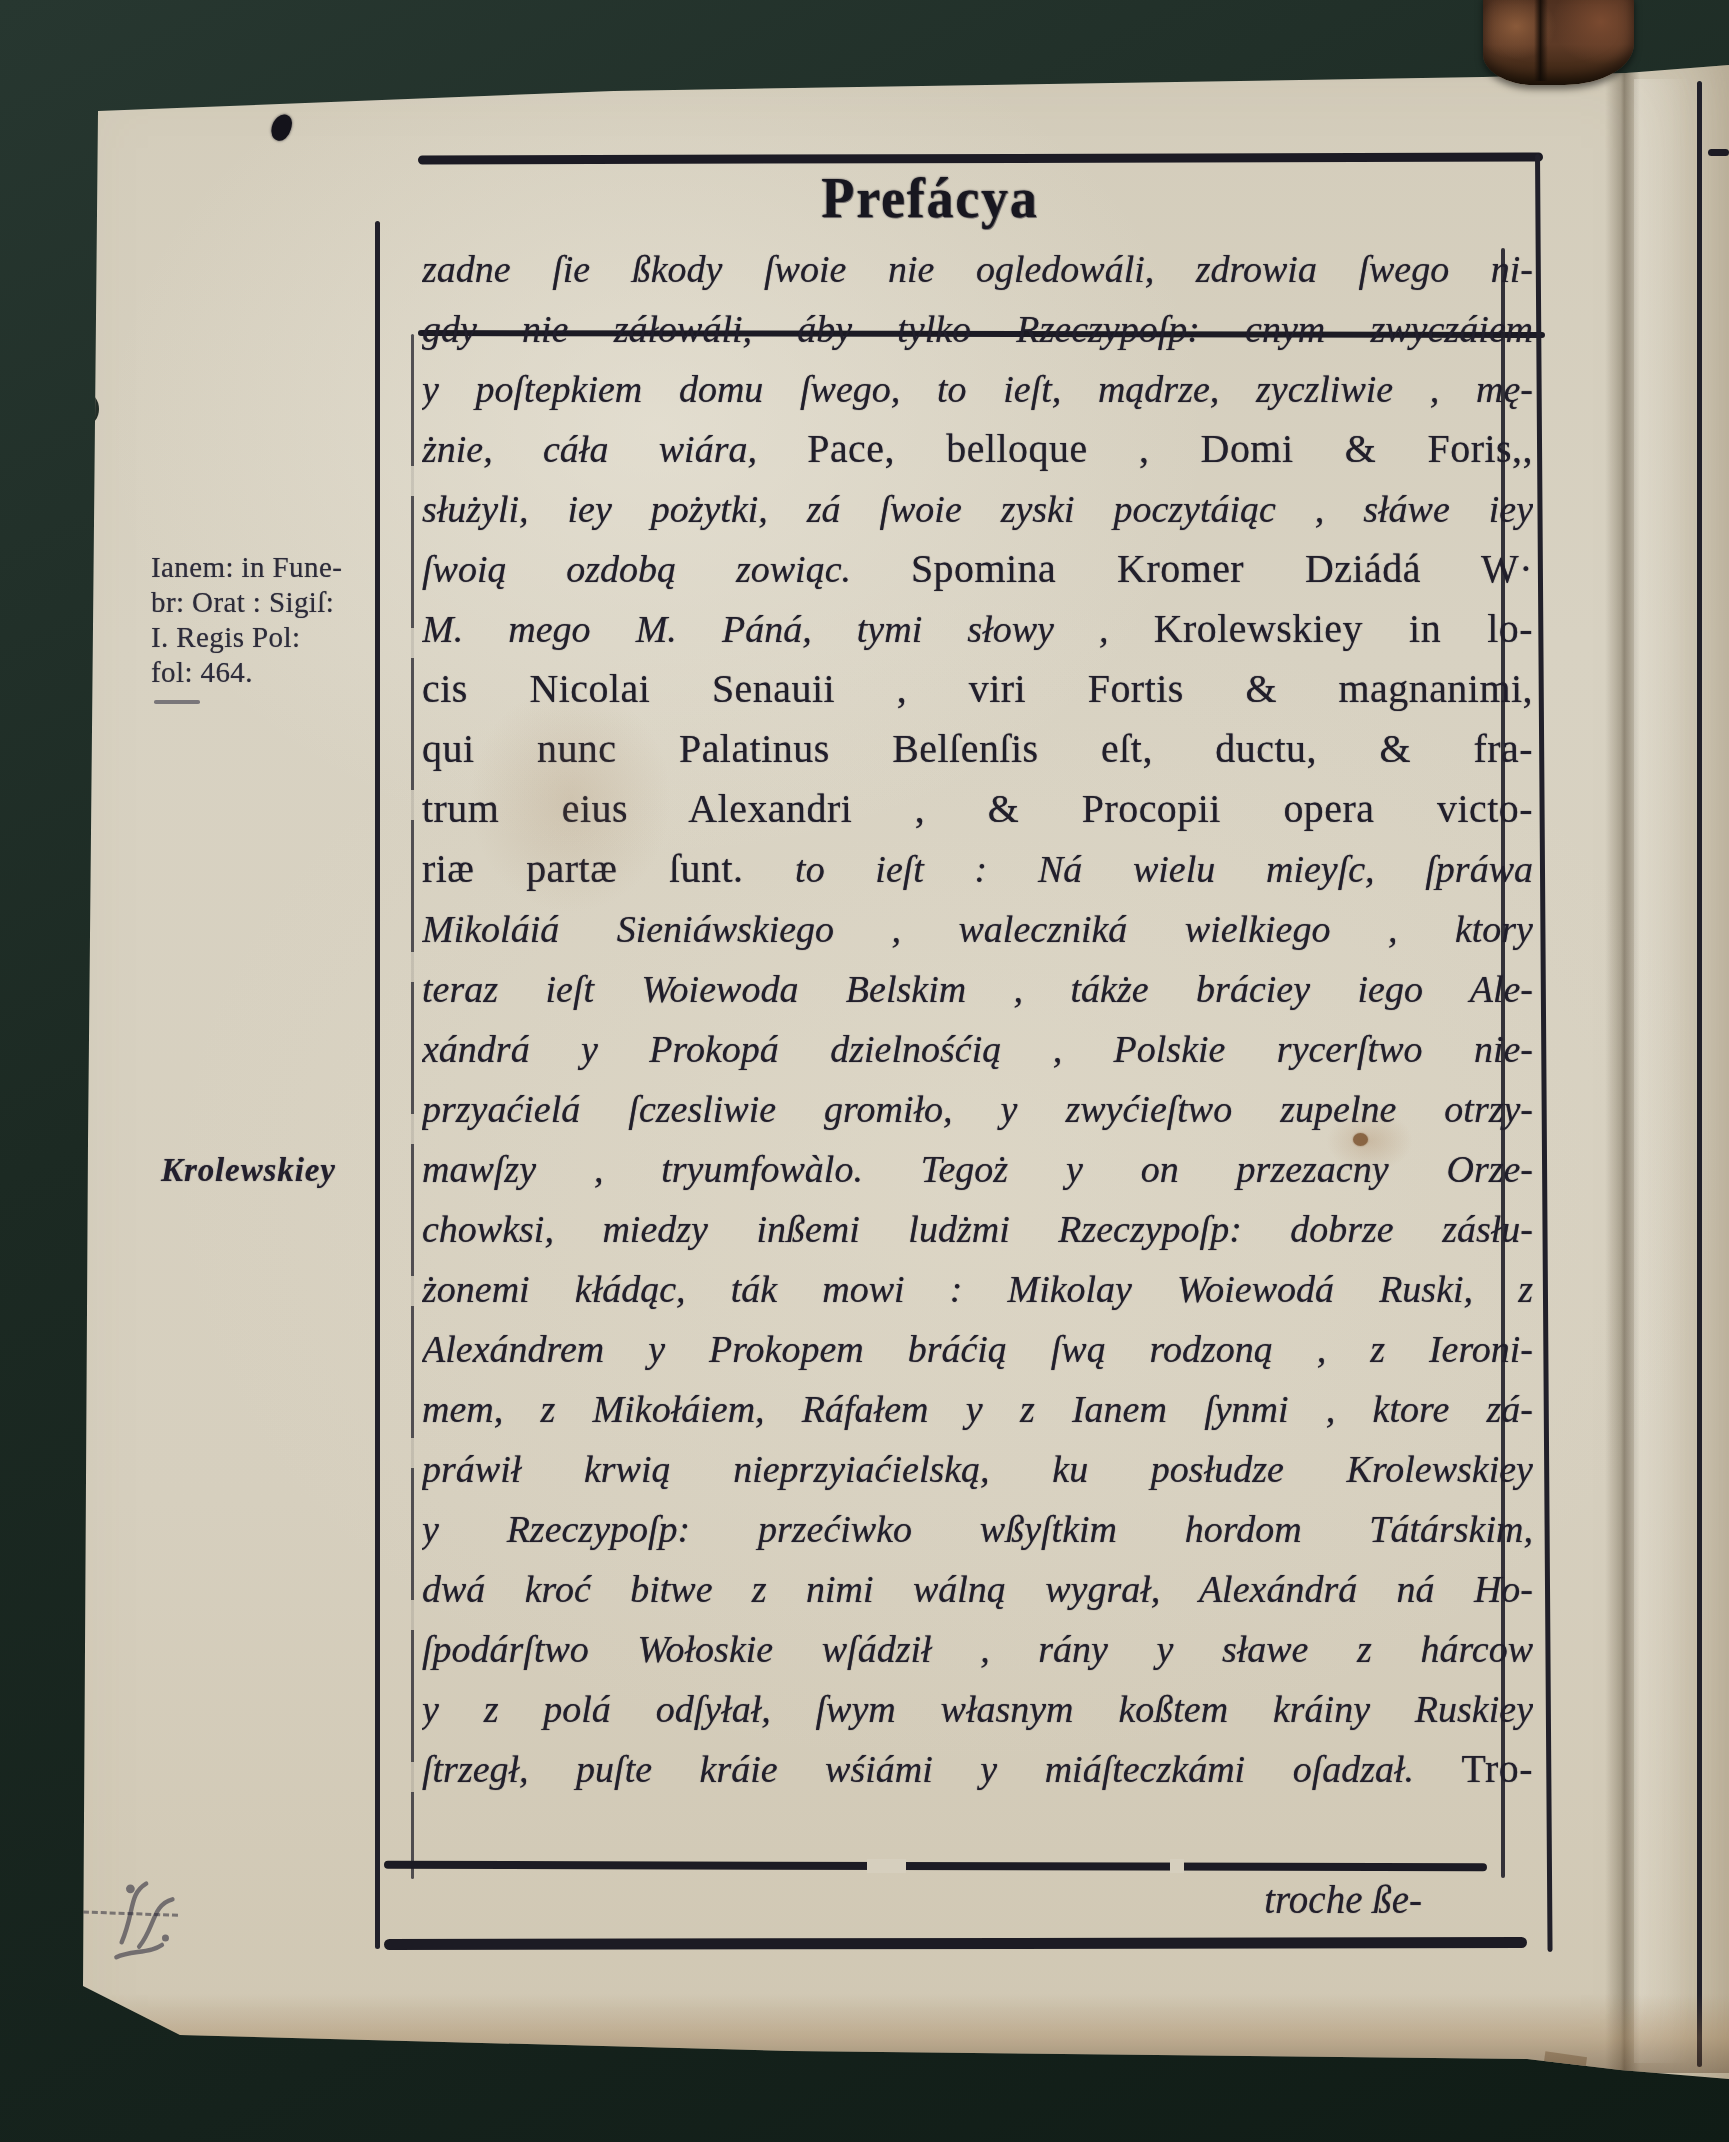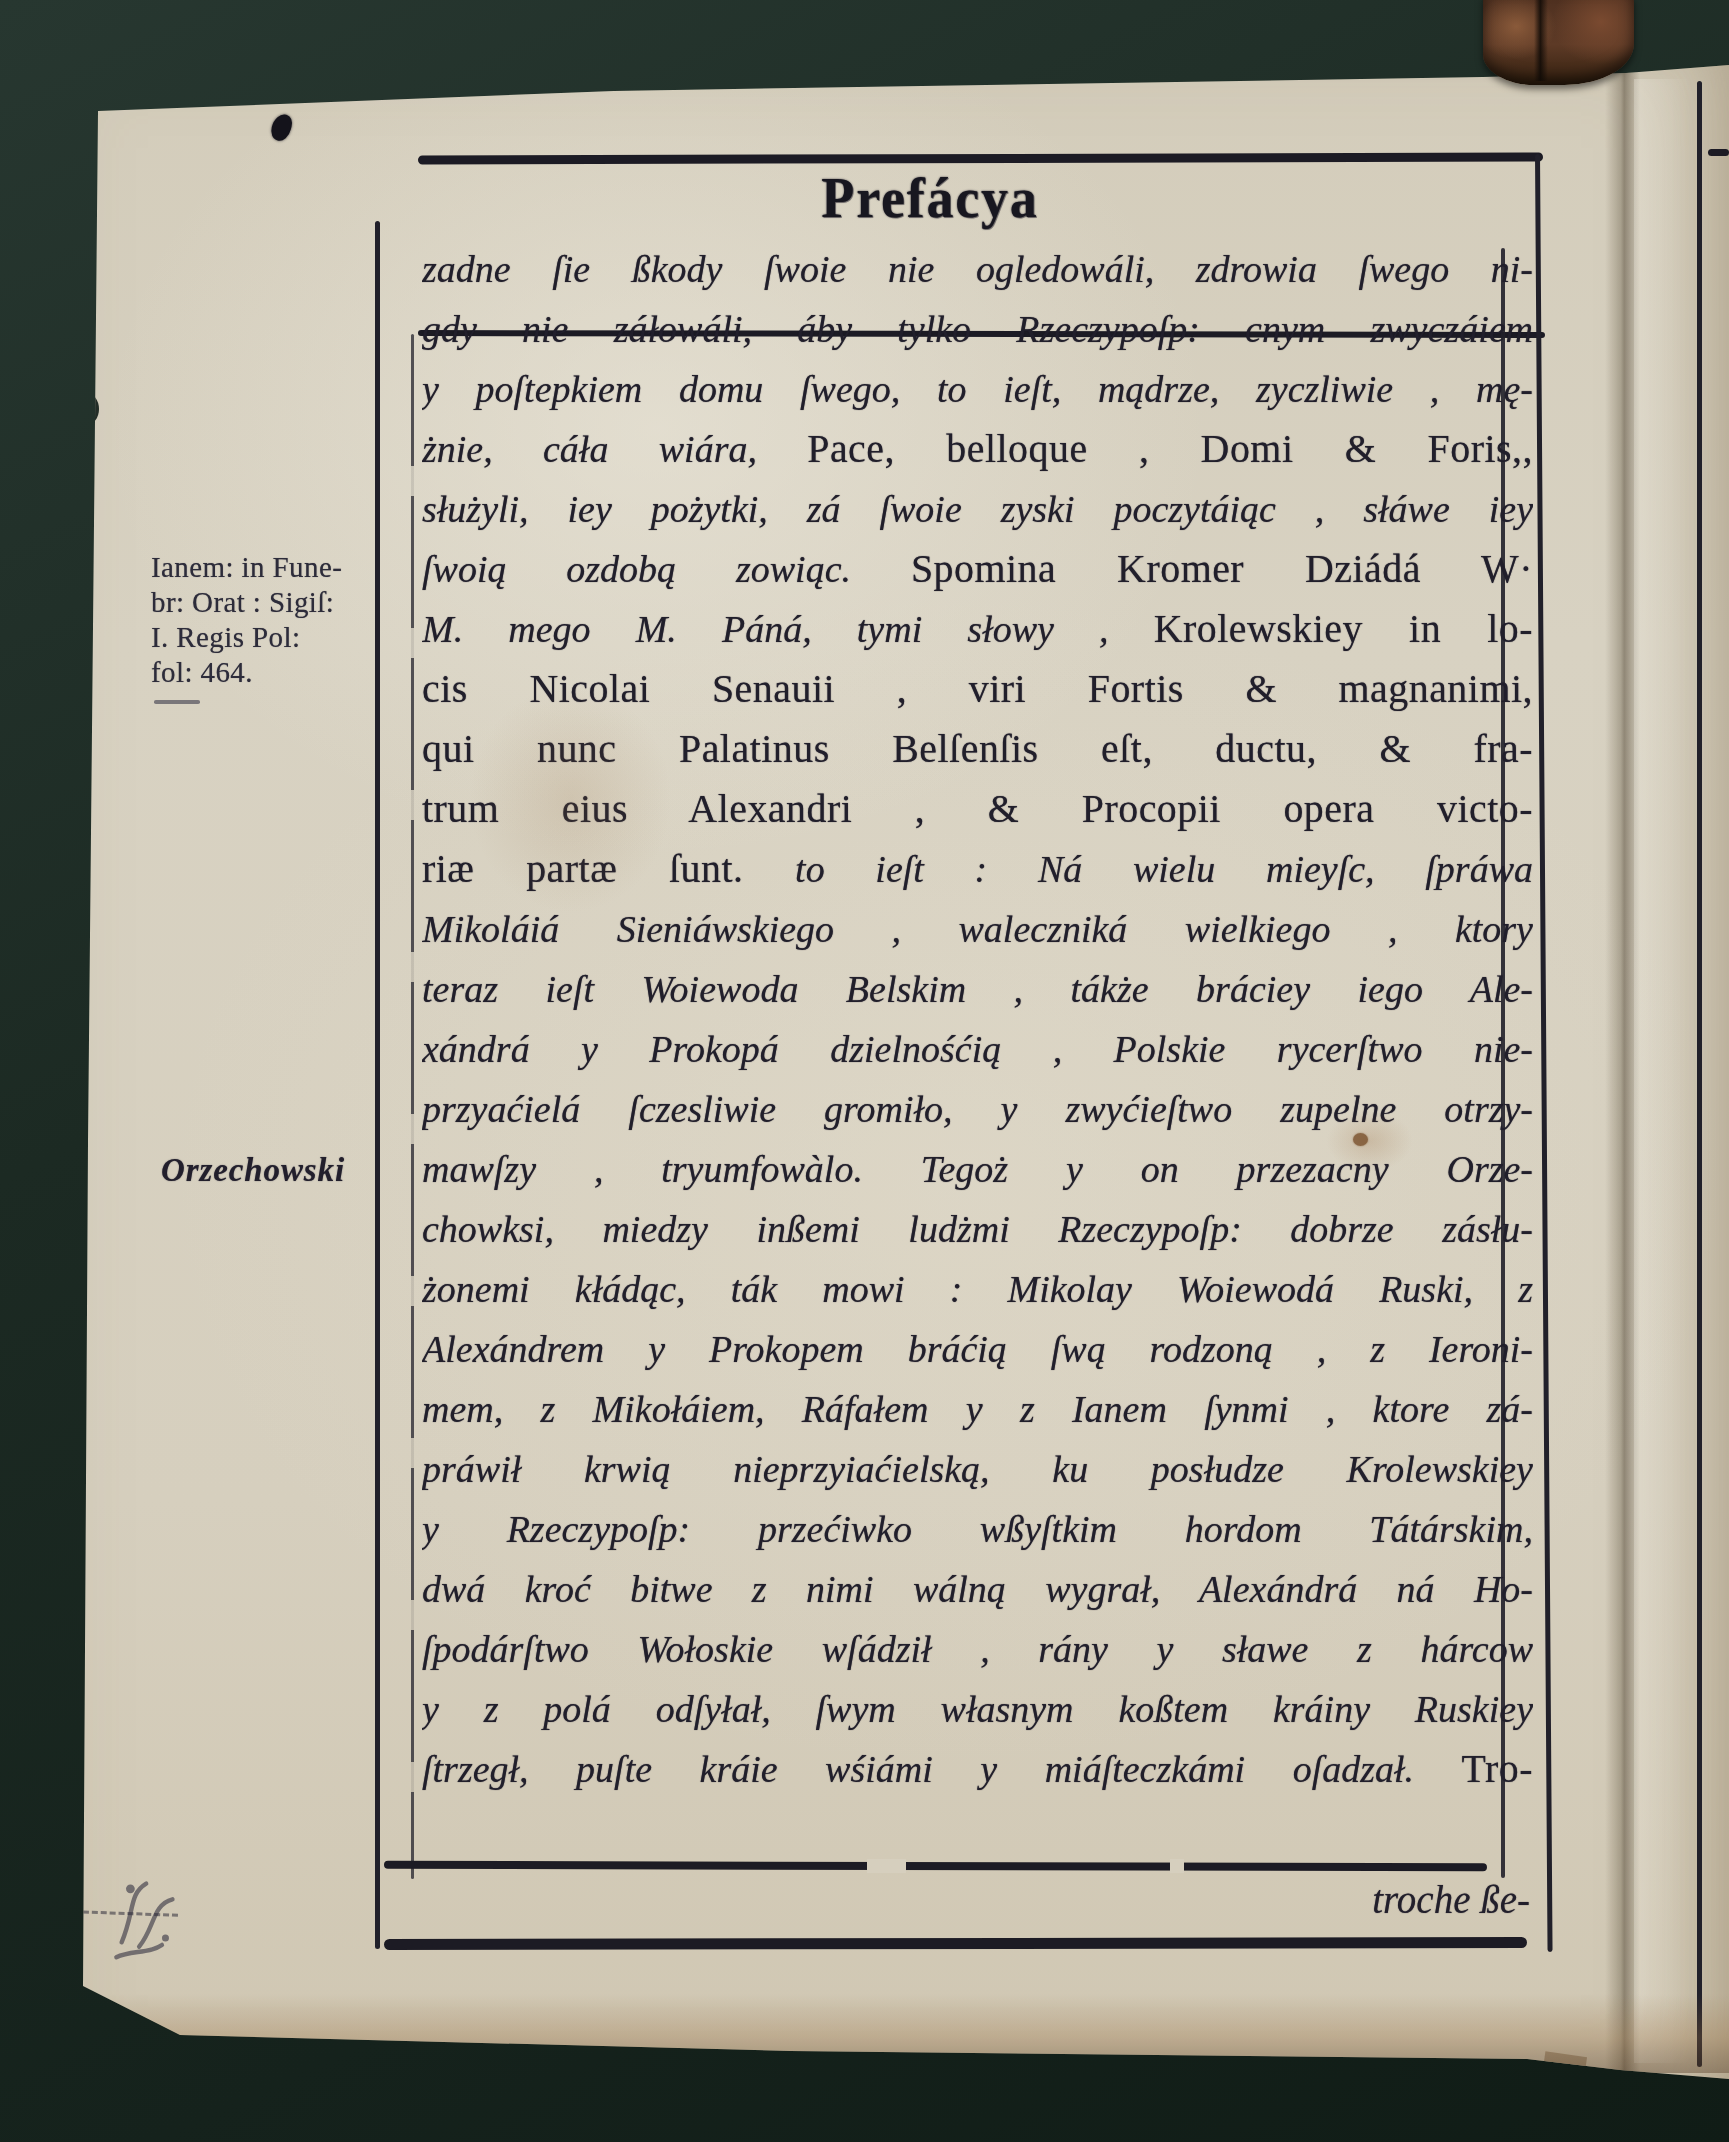--- a/index.html
+++ b/index.html
@@ -40,21 +40,21 @@
   .seg-italic{font-style:italic;}
   .seg-roman{font-style:normal;font-size:1.05em;letter-spacing:0.5px;}
   
   #citation{position:absolute;left:151px;top:550px;width:246px;color:#2d2c3a;
     font-size:29px;line-height:35px;letter-spacing:0.4px;text-shadow:0 0 0.9px rgba(45,44,60,0.6);}
   #citation-underline{position:absolute;left:154px;top:700px;width:46px;height:3.5px;
     background:rgba(45,44,64,0.55);border-radius:1.8px;}
   #author-note{position:absolute;left:161px;top:1152px;font-size:33px;font-style:italic;
     font-weight:bold;color:#221f2c;letter-spacing:0.9px;text-shadow:0 0 1.3px rgba(30,26,44,0.6);}
   
-  #catchword{position:absolute;left:1267px;top:1877px;width:263px;text-align:right;
+  #catchword{position:absolute;left:1159px;top:1877px;width:263px;text-align:right;
     font-size:39px;font-style:italic;color:#221f2b;text-shadow:0 0 1.1px rgba(28,24,40,0.7);}
   
   #ink-blot{position:absolute;left:272px;top:114px;width:19.3px;height:27px;background:#14131b;
     border-radius:60% 40% 55% 45%;transform:rotate(14deg);box-shadow:0 0 2.6px rgba(20,19,27,0.8);}
   #edge-nub{position:absolute;left:74px;top:393px;width:24.6px;height:32px;background:#232d27;
     border-radius:40% 60% 60% 40%;}
   .stain{position:absolute;border-radius:50%;}
   #stain-large{left:430px;top:641px;width:281px;height:316px;
     background:radial-gradient(closest-side,rgba(150,112,70,0.16),rgba(150,112,70,0) 72%);}
   #stain-right{left:1308px;top:1097px;width:123px;height:88px;
@@ -139,21 +139,21 @@
         <div class="line"><span class="seg-italic">ſtrzegł, puſte kráie wśiámi y miáſteczkámi oſadzał. </span><span class="seg-roman">Tro-</span></div>
       </div>
 
     <div id="citation">
         <div>Ianem: in Fune-</div>
         <div>br: Orat : Sigiſ:</div>
         <div>I. Regis Pol:</div>
         <div>fol: 464.</div>
       </div>
     <div id="citation-underline"></div>
-    <div id="author-note">Orzechowski</div>
+    <div id="author-note">Krolewskiey</div>
 
     <div id="catchword">troche ße-</div>
 
     <div id="ink-blot"></div>
     <div id="edge-nub"></div>
     <div class="stain" id="stain-large"></div>
     <div class="stain" id="stain-right"></div>
     <div class="stain" id="stain-dot"></div>
     <div id="smudge-line"></div>
     <svg id="ink-smudge" width="158" height="114" viewBox="0 0 180 130">

